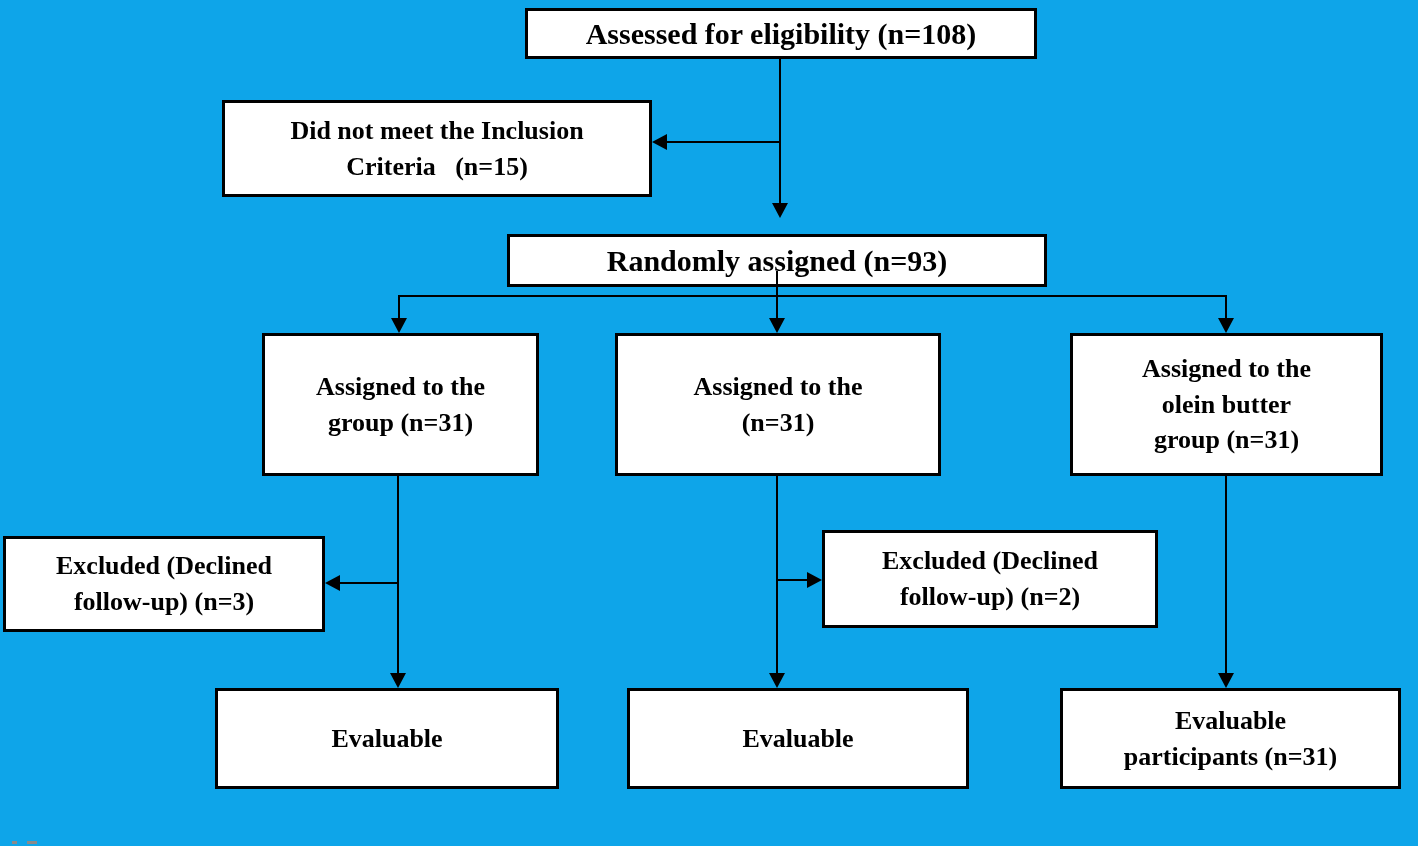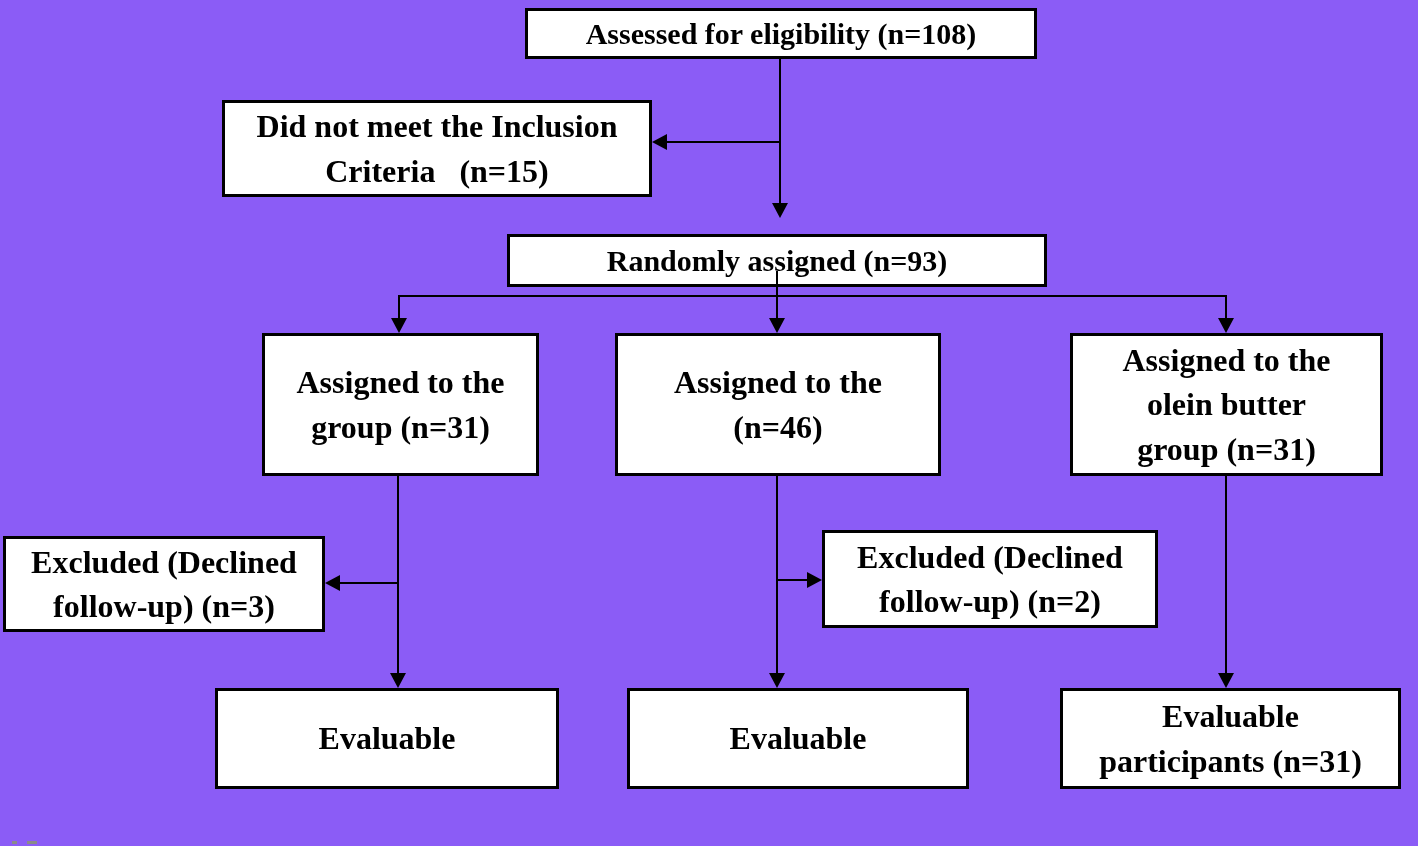--- a/index.html
+++ b/index.html
@@ -4,32 +4,32 @@
 <style>
   html, body {
     margin: 0;
     padding: 0;
     background: #ffffff;
   }
   .canvas {
     position: relative;
     width: 1418px;
     height: 846px;
-    background: #8b5cf6;
+    background: #0ea5e9;
     overflow: hidden;
     font-family: "Liberation Serif", "DejaVu Serif", serif;
   }
   .box {
     position: absolute;
     box-sizing: border-box;
     border: 3px solid #000000;
     background: #ffffff;
     color: #000000;
     font-weight: bold;
-    font-size: 32px;
+    font-size: 26px;
     line-height: 1.38;
     display: flex;
     flex-direction: column;
     justify-content: center;
     align-items: center;
     text-align: center;
     white-space: nowrap;
   }
   .box.big { font-size: 30px; }
   .vline, .hline {
@@ -79,21 +79,21 @@
     <div>Randomly assigned (n=93)</div>
   </div>
 
   <div class="box" style="left:262px; top:333px; width:277px; height:143px;">
     <div>Assigned to the</div>
     <div>group (n=31)</div>
   </div>
 
   <div class="box" style="left:615px; top:333px; width:326px; height:143px;">
     <div>Assigned to the</div>
-    <div>(n=46)</div>
+    <div>(n=31)</div>
   </div>
 
   <div class="box" style="left:1070px; top:333px; width:313px; height:143px;">
     <div>Assigned to the</div>
     <div>olein butter</div>
     <div>group (n=31)</div>
   </div>
 
   <div class="box" style="left:3px; top:536px; width:322px; height:96px;">
     <div>Excluded (Declined</div>

